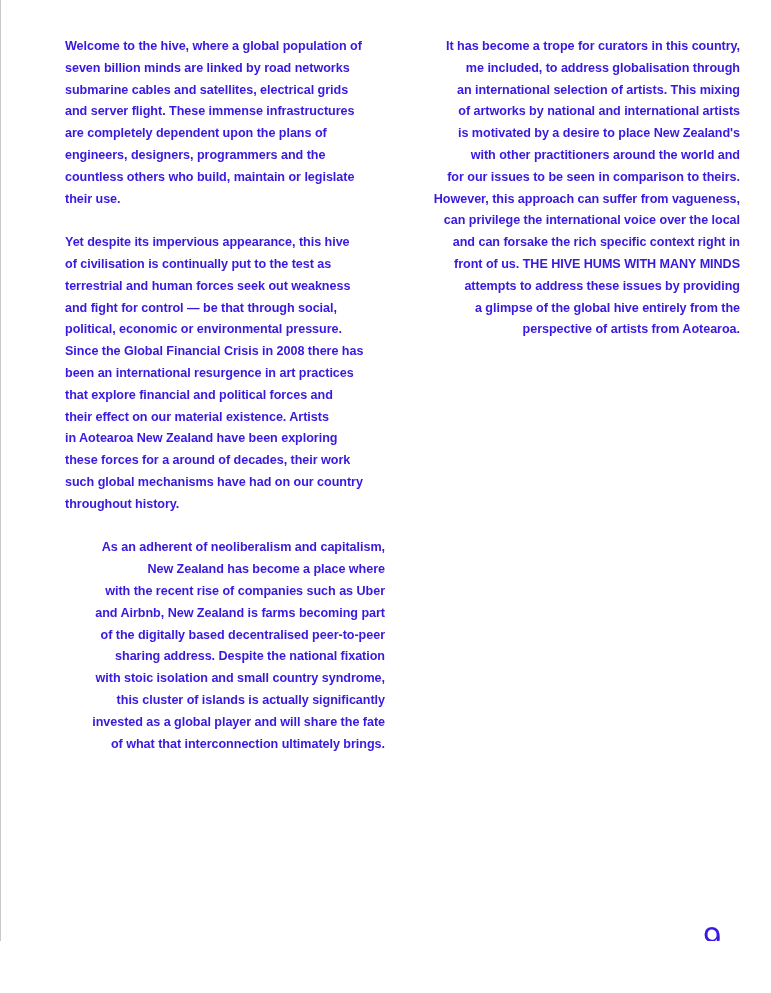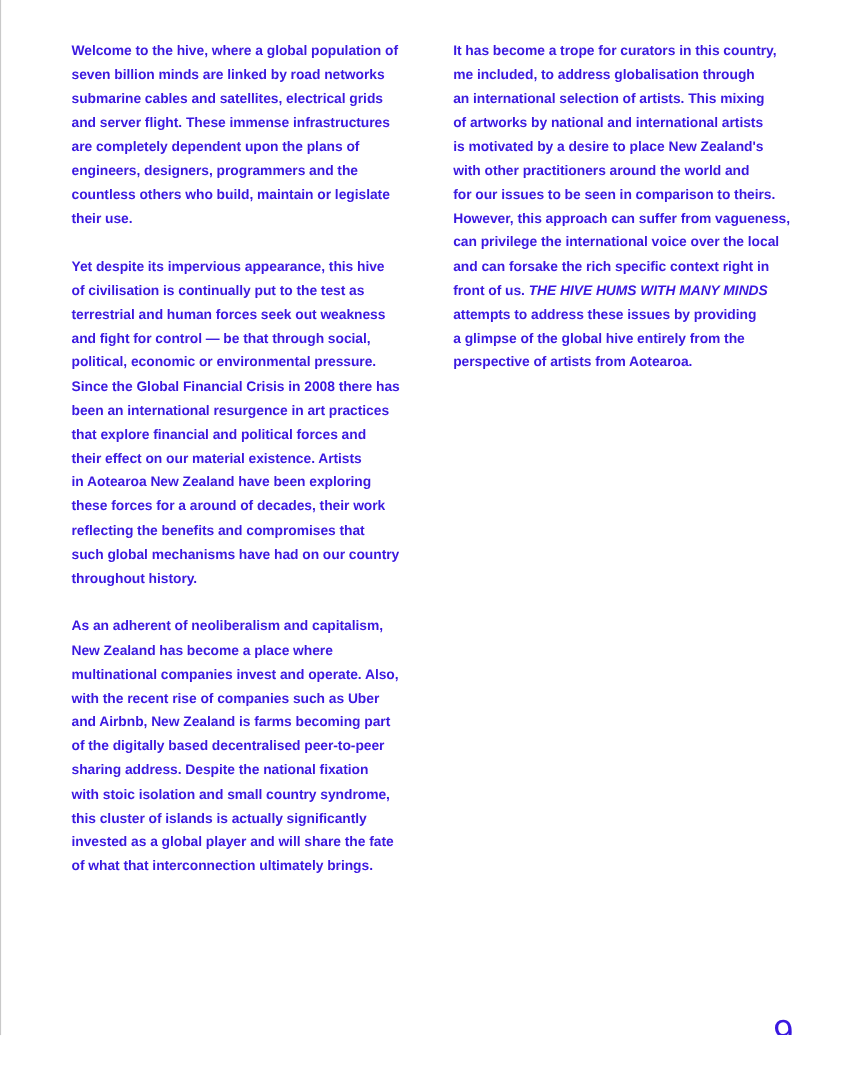--- a/index.html
+++ b/index.html
@@ -42,27 +42,27 @@
   #col-right {
     left: 411px;
     width: 328px;
   }
 
   .para {
     margin: 0 0 21.8px 0;
   }
   .para:last-child {
     margin-bottom: 0;
+    text-align: right;
   }
   .line {
     display: block;
     white-space: pre;
   }
   .line .ital {
-    font-style: italic;
     font-weight: 600;
   }
 
   
   .footer-label {
     position: absolute;
     font-size: 7.6px;
     font-weight: 700;
     letter-spacing: 0.35px;
     color: #e8140f;
@@ -108,28 +108,26 @@
         <span class="line">of civilisation is continually put to the test as</span>
         <span class="line">terrestrial and human forces seek out weakness</span>
         <span class="line">and fight for control — be that through social,</span>
         <span class="line">political, economic or environmental pressure.</span>
         <span class="line">Since the Global Financial Crisis in 2008 there has</span>
         <span class="line">been an international resurgence in art practices</span>
         <span class="line">that explore financial and political forces and</span>
         <span class="line">their effect on our material existence. Artists</span>
         <span class="line">in Aotearoa New Zealand have been exploring</span>
         <span class="line">these forces for a around of decades, their work</span>
-        <span class="line">reflecting the benefits and compromises that</span>
         <span class="line">such global mechanisms have had on our country</span>
         <span class="line">throughout history.</span>
       </p>
       <p class="para">
         <span class="line">As an adherent of neoliberalism and capitalism,</span>
         <span class="line">New Zealand has become a place where</span>
-        <span class="line">multinational companies invest and operate. Also,</span>
         <span class="line">with the recent rise of companies such as Uber</span>
         <span class="line">and Airbnb, New Zealand is farms becoming part</span>
         <span class="line">of the digitally based decentralised peer-to-peer</span>
         <span class="line">sharing address. Despite the national fixation</span>
         <span class="line">with stoic isolation and small country syndrome,</span>
         <span class="line">this cluster of islands is actually significantly</span>
         <span class="line">invested as a global player and will share the fate</span>
         <span class="line">of what that interconnection ultimately brings.</span>
       </p>
     </div>

